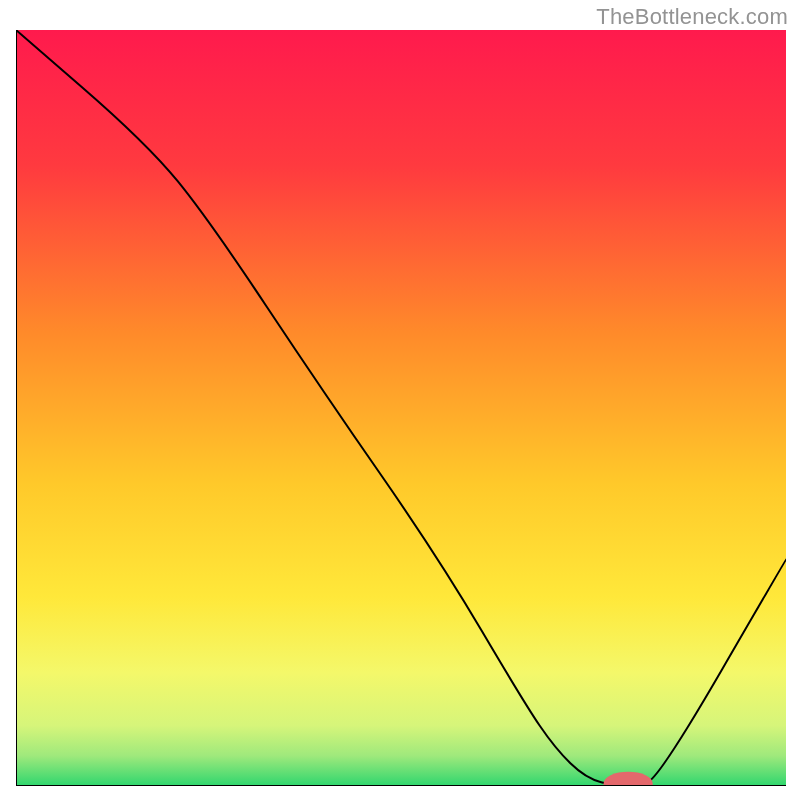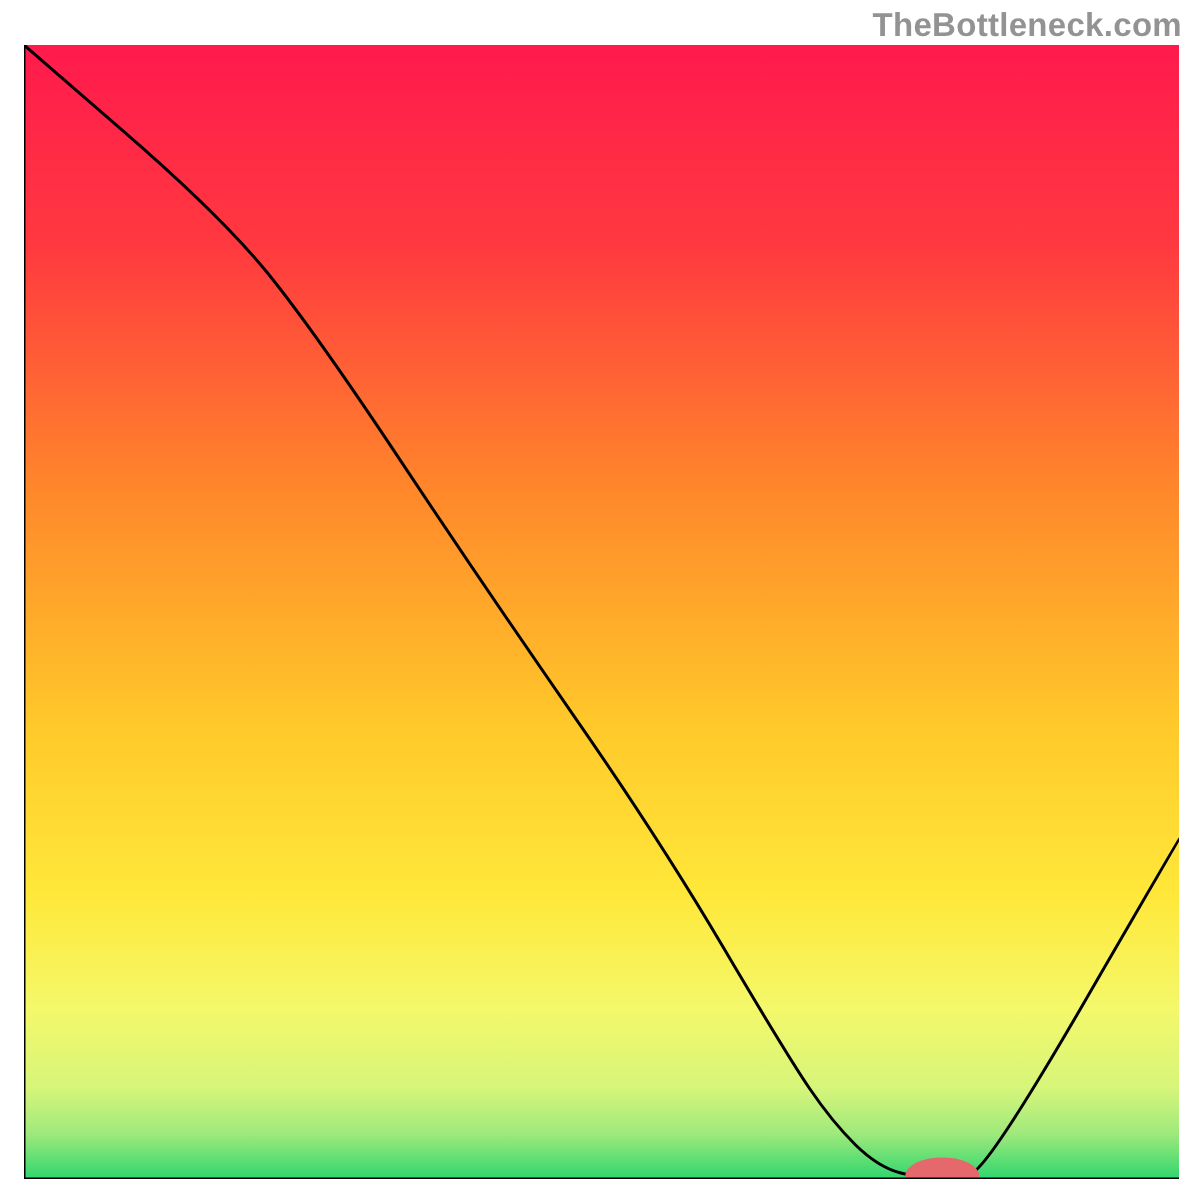--- a/index.html
+++ b/index.html
@@ -15,21 +15,21 @@
     position: relative;
     width: 800px;
     height: 800px;
   }
   .watermark {
     position: absolute;
     top: 4px;
     right: 12px;
     font-size: 22px;
     color: #939393;
-    font-weight: 700;
+    font-weight: 400;
     letter-spacing: 0.2px;
   }
   svg.plot {
     position: absolute;
     left: 0;
     top: 0;
   }
 </style>
 </head>
 <body>

